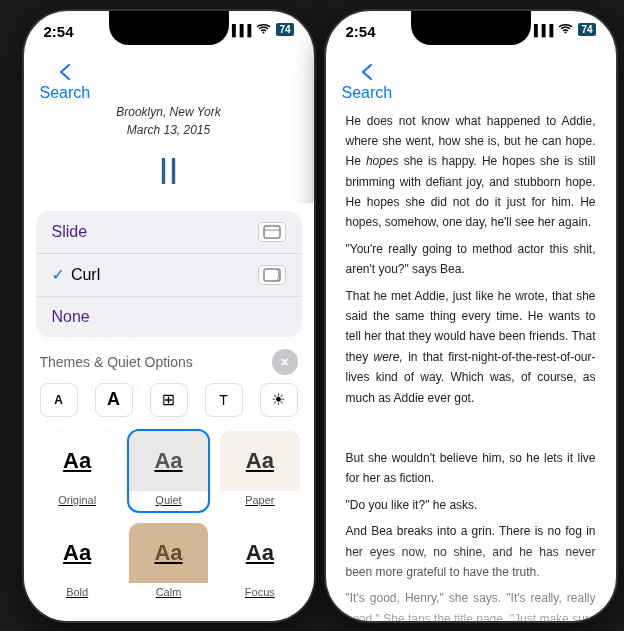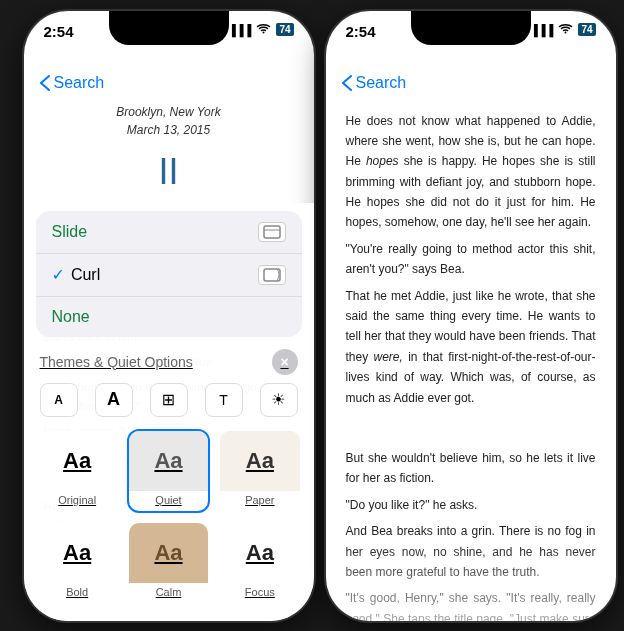--- a/index.html
+++ b/index.html
@@ -94,20 +94,21 @@
       padding: 0 16px;
       z-index: 50;
     }
 
     .nav-back {
       color: #007AFF;
       font-size: 16px;
       display: flex;
       align-items: center;
       gap: 4px;
+      flex-direction: column;
     }
 
     .nav-back svg {
       width: 10px;
       height: 16px;
     }
 
     
     .phone-left .content-area {
       position: absolute;
@@ -173,21 +174,21 @@
       overflow: hidden;
     }
 
     .slide-option-row {
       display: flex;
       align-items: center;
       justify-content: space-between;
       padding: 11px 16px;
       border-bottom: 1px solid #ddd;
       font-size: 16px;
-      color: #15803d;
+      color: #4c1d95;
     }
 
     .slide-option-row:last-child {
       border-bottom: none;
     }
 
     .slide-option-row.checked {
       color: #000;
     }
 
@@ -207,21 +208,20 @@
       align-items: center;
       justify-content: center;
       font-size: 9px;
     }
 
     .themes-bar {
       display: flex;
       align-items: center;
       justify-content: space-between;
       padding: 8px 16px 4px;
-      text-decoration: underline;
     }
 
     .themes-label {
       font-size: 14px;
       color: #666;
     }
 
     .close-btn {
       width: 26px;
       height: 26px;

